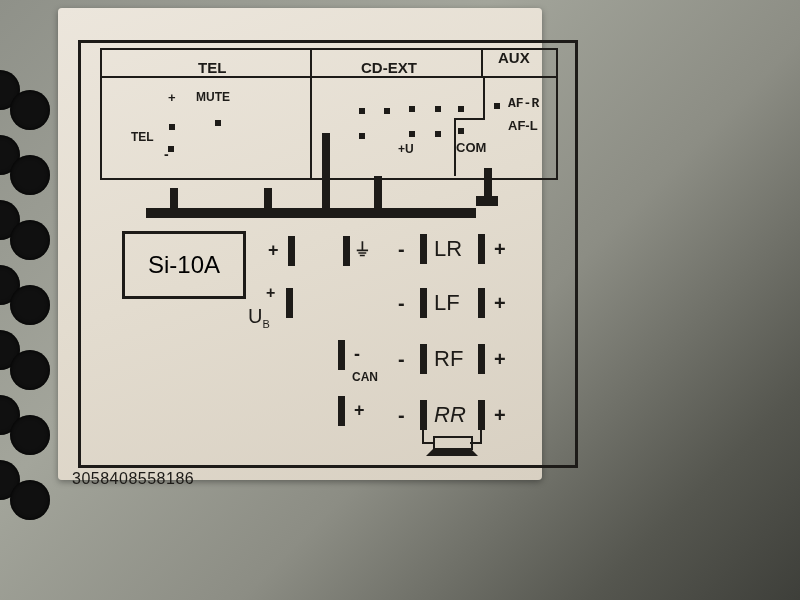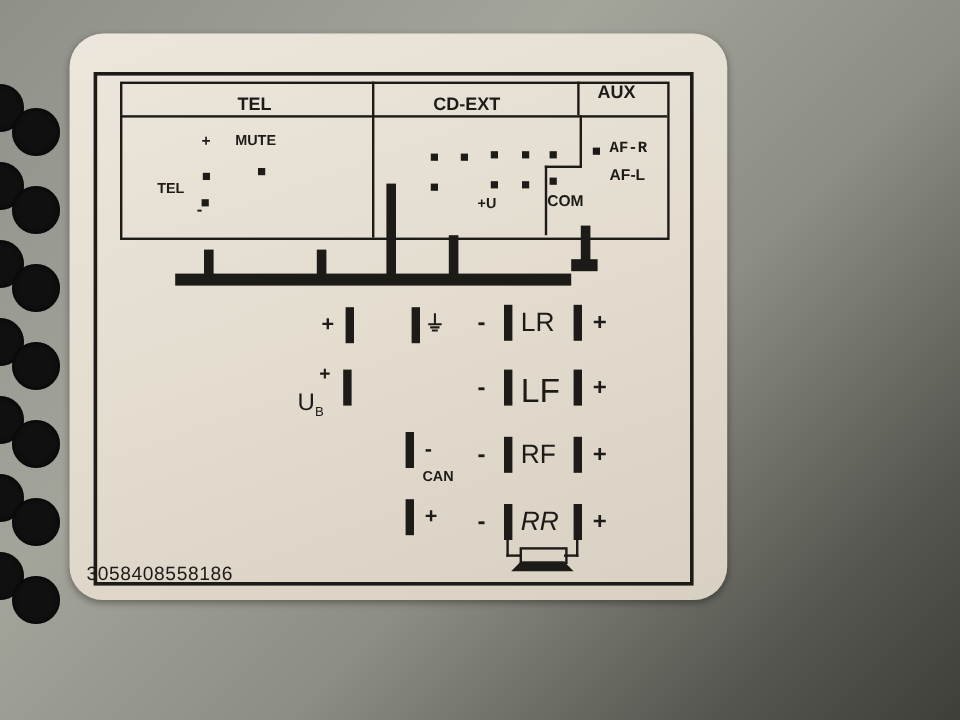--- a/index.html
+++ b/index.html
@@ -4,23 +4,23 @@
 <style>
   html, body { margin:0; padding:0; }
   body {
     width:800px; height:600px; overflow:hidden; position:relative;
     font-family:"Liberation Sans", sans-serif;
     background: linear-gradient(135deg, #8f9189 0%, #a3a59b 35%, #8c8d84 60%, #55564f 85%, #3e3f3a 100%);
   }
   .holes { position:absolute; left:-20px; top:60px; width:80px; height:540px; }
   .hole { position:absolute; width:40px; height:40px; border-radius:50%; background:#101010; box-shadow: inset 0 0 4px #000; }
   .sticker {
-    position:absolute; left:58px; top:28px; width:548px; height:472px;
+    position:absolute; left:58px; top:8px; width:484px; height:472px;
     background: linear-gradient(160deg, #ece6dc 0%, #e3dccf 50%, #d8d0c2 100%);
-    border-radius:28px;
+    border-radius:4px;
     box-shadow: 0 2px 6px rgba(0,0,0,.35);
   }
   .outline { position:absolute; border:3px solid #1d1b18; }
   .line { position:absolute; background:#1d1b18; }
   .lbl { position:absolute; color:#1d1b18; font-weight:bold; white-space:nowrap; }
   .pin { position:absolute; width:6px; height:6px; background:#1d1b18; }
   .bar { position:absolute; width:7px; height:30px; background:#1d1b18; }
   .fuse { position:absolute; left:64px; top:223px; width:124px; height:68px; border:3px solid #1d1b18; box-sizing:border-box; }
   .fuse span { position:absolute; left:0; top:0; width:100%; height:100%; display:flex; align-items:center; justify-content:center; font-size:24px; font-weight:normal; }
   .serial { position:absolute; left:72px; top:470px; font-size:16px; color:#1d1b18; letter-spacing:.5px; }
@@ -85,20 +85,23 @@
   <div class="line" style="left:425px;top:68px;width:2px;height:44px;"></div>
 
   <div class="line" style="left:88px;top:200px;width:330px;height:10px;"></div>
   <div class="line" style="left:418px;top:188px;width:22px;height:10px;"></div>
   <div class="line" style="left:112px;top:180px;width:8px;height:24px;"></div>
   <div class="line" style="left:206px;top:180px;width:8px;height:24px;"></div>
   <div class="line" style="left:264px;top:125px;width:8px;height:80px;"></div>
   <div class="line" style="left:316px;top:168px;width:8px;height:36px;"></div>
   <div class="line" style="left:426px;top:160px;width:8px;height:34px;"></div>
 
+  <div class="fuse">
+      <span>Si-10A</span>
+    </div>
 
   <div class="lbl" style="left:210px;top:232px;font-size:18px;">+</div>
   <div class="bar" style="left:230px;top:228px;"></div>
   <div class="lbl" style="left:208px;top:276px;font-size:16px;">+</div>
   <div class="bar" style="left:228px;top:280px;"></div>
   <div class="lbl" style="left:190px;top:297px;font-size:20px;font-weight:normal;"><span>U</span><sub style="font-size:11px;">B</sub></div>
 
   <div class="bar" style="left:285px;top:228px;"></div>
   <div class="lbl" style="left:298px;top:232px;font-size:18px;">⏚</div>
 
@@ -111,21 +114,21 @@
   <div>
     <div class="lbl" style="left:340px;top:230px;font-size:20px;">-</div>
     <div class="bar" style="left:362px;top:226px;"></div>
     <div class="lbl" style="left:376px;top:228px;font-size:22px;font-weight:normal;">LR</div>
     <div class="bar" style="left:420px;top:226px;"></div>
     <div class="lbl" style="left:436px;top:230px;font-size:20px;">+</div>
   </div>
   <div>
     <div class="lbl" style="left:340px;top:284px;font-size:20px;">-</div>
     <div class="bar" style="left:362px;top:280px;"></div>
-    <div class="lbl" style="left:376px;top:282px;font-size:28px;font-weight:normal;">LF</div>
+    <div class="lbl" style="left:376px;top:282px;font-size:22px;font-weight:normal;">LF</div>
     <div class="bar" style="left:420px;top:280px;"></div>
     <div class="lbl" style="left:436px;top:284px;font-size:20px;">+</div>
   </div>
   <div>
     <div class="lbl" style="left:340px;top:340px;font-size:20px;">-</div>
     <div class="bar" style="left:362px;top:336px;"></div>
     <div class="lbl" style="left:376px;top:338px;font-size:22px;font-weight:normal;">RF</div>
     <div class="bar" style="left:420px;top:336px;"></div>
     <div class="lbl" style="left:436px;top:340px;font-size:20px;">+</div>
   </div>

